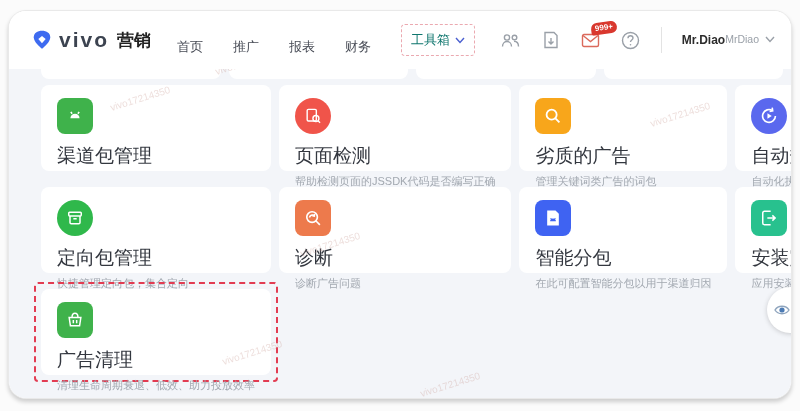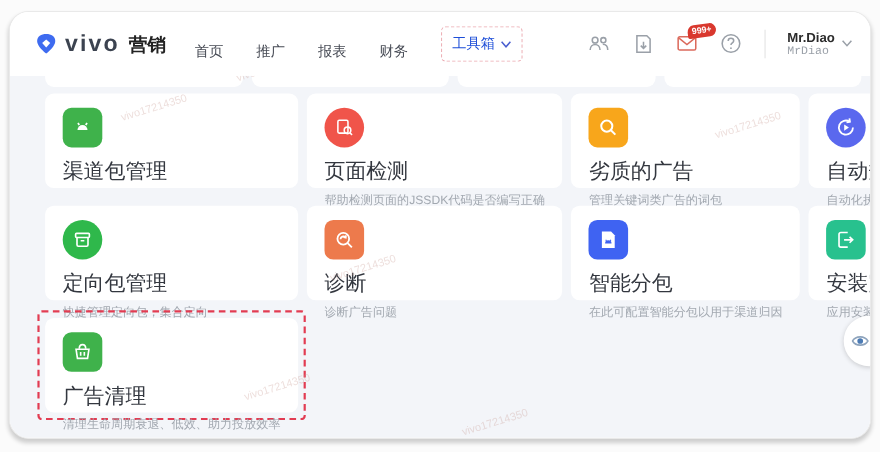--- a/index.html
+++ b/index.html
@@ -10,33 +10,33 @@
     background:#fff; border:1px solid #e9e9e9; border-radius:18px;
     box-shadow:0 3px 4px rgba(0,0,0,.18); overflow:hidden;
   }
   
   .header { height:58px; display:flex; align-items:center; padding:0 16px 0 22px; background:#fff; position:relative; z-index:3; }
   .logo { display:flex; align-items:center; gap:6px; }
   .logo .brand { font-size:21px; font-weight:bold; color:#3c4350; letter-spacing:2px; }
   .logo .brand-suffix { font-size:17px; font-weight:bold; color:#222; margin-left:2px; }
   .nav { display:flex; align-items:flex-end; margin-left:26px; gap:30px; }
   .nav-item { font-size:13px; color:#474b55; cursor:pointer; white-space:nowrap; }
-  .nav-toolbox { display:flex; align-items:center; gap:5px; color:#1d4ed8; border:1px dashed #eba9b0; border-radius:4px; padding:6px 9px; }
+  .nav-toolbox { display:flex; align-items:center; gap:5px; color:#0f766e; border:1px dashed #eba9b0; border-radius:4px; padding:6px 9px; }
   .header-right { margin-left:auto; display:flex; align-items:center; gap:20px; }
   .hicon { position:relative; width:20px; height:20px; display:flex; align-items:center; justify-content:center; cursor:pointer; }
   .badge {
     position:absolute; top:-8px; left:10px; background:#d9382e; color:#fff;
     font-size:8px; line-height:1; padding:2px 4px 2px; border-radius:6px 6px 6px 2px;
     transform:rotate(-8deg); font-weight:bold; white-space:nowrap;
   }
   .vdiv { width:1px; height:26px; background:#e3e3e3; }
   .user { display:flex; align-items:center; gap:6px; cursor:pointer; }
-  .user-names { display:flex; flex-direction:column; line-height:1.2; }
+  .user-names { display:flex; line-height:1.2; }
   .user-name { font-size:12px; font-weight:bold; color:#2c2c2c; }
-  .user-sub { font-size:10.5px; color:#9aa0a8;font-family:Liberation Mono, monospace; }
+  .user-sub { font-size:10.5px; color:#9aa0a8; }
   
   .content { position:absolute; top:58px; left:0; right:0; bottom:0; background:#f3f5f9; padding:0 8px 0 32px; overflow:hidden; }
   .cut-row { display:grid; grid-template-columns:repeat(4,1fr); gap:8px; }
   .cut-card { height:10px; background:#fff; border-radius:0 0 8px 8px; }
   .cards { display:grid; grid-template-columns:repeat(4,1fr); gap:16px 8px; margin-top:6px; }
   .card { background:#fff; border-radius:8px; padding:13px 16px 14px; height:86px; cursor:pointer; }
   .card-icon { width:36px; height:36px; display:flex; align-items:center; justify-content:center; border-radius:8px; }
   .card-icon.circle { border-radius:50%; }
   .card-title { margin-top:9px; font-size:19px; color:#33373f; font-weight:500; }
   .card-desc { margin-top:5px; font-size:11px; color:#a2a8b0; white-space:nowrap; overflow:hidden; }

